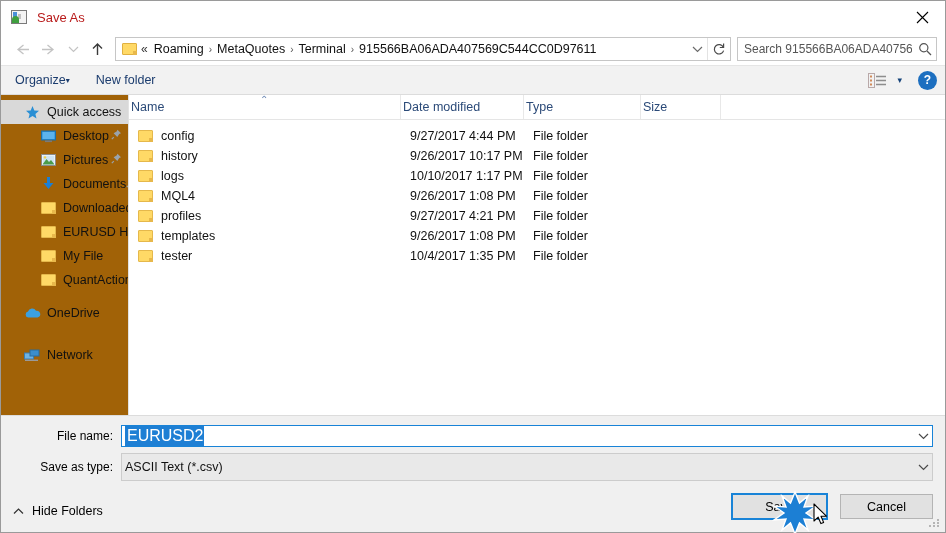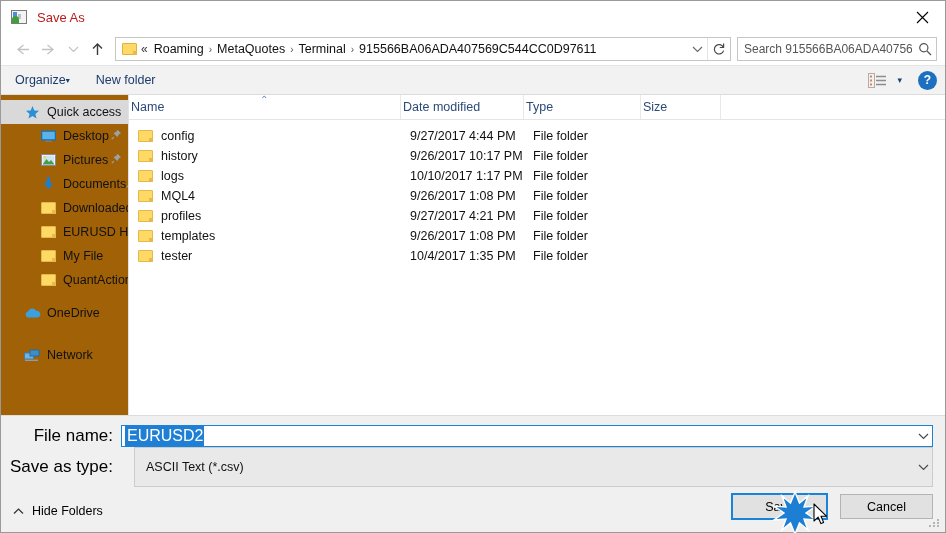--- a/index.html
+++ b/index.html
@@ -88,29 +88,29 @@
   .fr-name{width:272px;display:flex;align-items:center;padding-left:9px;box-sizing:border-box;}
   .fr-name .folder-ico{margin-right:8px;flex:none;}
   .fr-date{width:123px;padding-left:9px;box-sizing:border-box;color:#111;}
   .fr-type{width:117px;padding-left:9px;box-sizing:border-box;color:#111;}
   .fr-size{width:80px;padding-left:9px;box-sizing:border-box;}
 
   
   .footer{background:#f0f0f0;border-top:1px solid #dcdcdc;height:calc(533px - 32px - 32px - 30px - 320px - 2px);box-sizing:border-box;position:relative;}
   .formrow{display:flex;align-items:center;height:26px;margin-top:7px;}
   .formrow.second{margin-top:5px;}
-  .flabel{width:120px;text-align:right;padding-right:8px;font-size:17px;color:#000;box-sizing:border-box;}
+  .flabel{width:120px;text-align:right;padding-right:8px;font-size:12px;color:#000;box-sizing:border-box;}
   .fname-input{
     flex:1;margin-right:12px;height:22px;border:1px solid #1883d7;background:#fff;display:flex;align-items:center;box-sizing:border-box;
   }
   .fname-val{background:#1e7fd4;color:#ffffff;font-size:16px;padding:1px 1px 1px 2px;margin-left:3px;}
   .combo-arrow{margin-left:auto;width:17px;display:flex;align-items:center;justify-content:center;flex:none;}
   .ftype-input{
-    flex:1;margin-right:12px;height:40px;border:1px solid #cccccc;background:#e9e9e9;display:flex;align-items:center;box-sizing:border-box;
-    font-size:12.5px;color:#111;padding-left:11px;margin-left:13px;
+    flex:1;margin-right:12px;height:28px;border:1px solid #cccccc;background:#e9e9e9;display:flex;align-items:center;box-sizing:border-box;
+    font-size:12.5px;color:#111;padding-left:3px;
   }
   .btnrow{position:absolute;right:12px;bottom:12px;display:flex;align-items:center;gap:12px;}
   .btn{
     width:93px;height:25px;border:1px solid #b4b4b4;background:#e1e1e1;font-size:12.5px;color:#000;
     display:flex;align-items:center;justify-content:center;box-sizing:border-box;
   }
   .btn.primary{border:2px solid #1883d7;background:#e1e1e1;width:97px;height:27px;}
   .hide-folders{position:absolute;left:12px;bottom:14px;display:flex;align-items:center;gap:8px;font-size:12.5px;color:#000;}
   .chev-up{font-size:10px;color:#333;}
 

